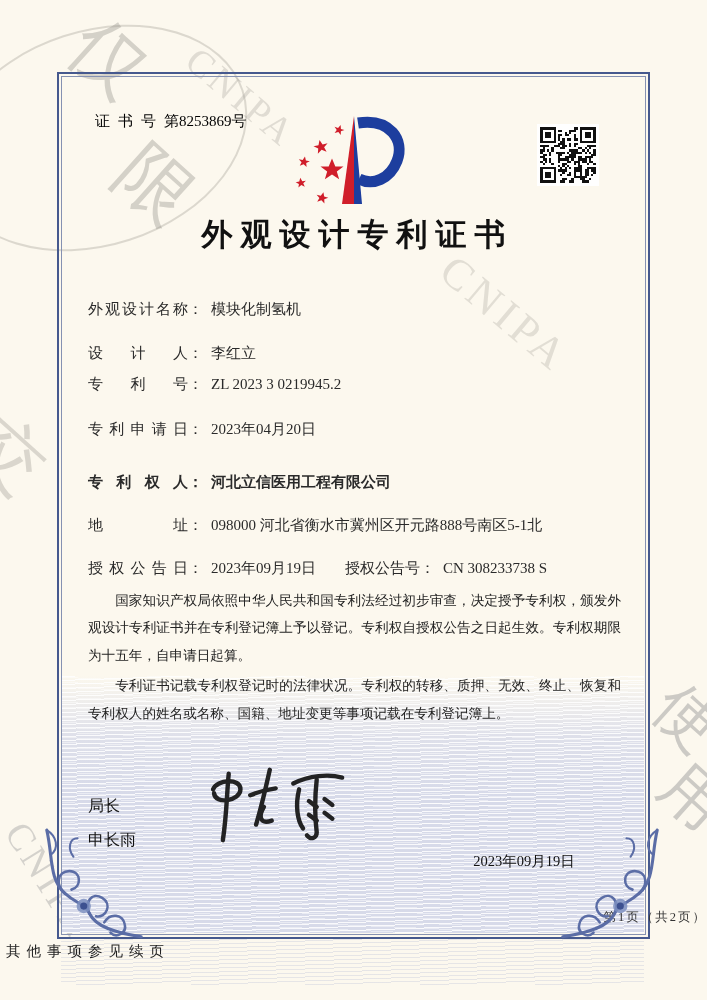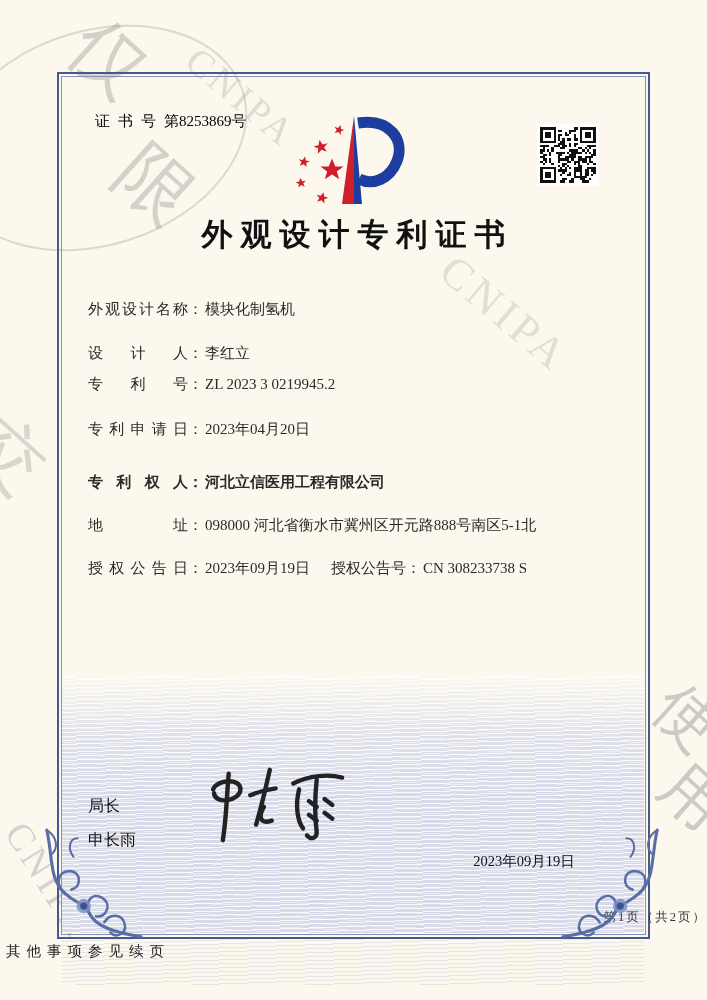--- a/index.html
+++ b/index.html
@@ -37,22 +37,22 @@
   .qr{position:absolute;left:537px;top:124px;width:62px;height:62px;z-index:3;background:#fff;}
   .title{position:absolute;left:0;right:0;top:214px;z-index:3;text-align:center;
          font-size:31px;font-weight:bold;letter-spacing:8px;text-indent:8px;color:#111;}
   
   .fields{position:absolute;left:88px;top:300px;width:540px;z-index:3;font-size:15px;color:#2a2a2a;}
   .frow{position:absolute;left:0;white-space:nowrap;}
   .frow:nth-child(1){top:0;}   .frow:nth-child(2){top:44px;} .frow:nth-child(3){top:75px;}
   .frow:nth-child(4){top:120px;}.frow:nth-child(5){top:173px;font-weight:bold;}.frow:nth-child(6){top:216px;}
   .frow:nth-child(7){top:259px;width:540px;}
   .flabel{display:inline-block;width:100px;text-align:justify;text-align-last:justify;vertical-align:top;}
-  .fvalue{margin-left:2px;}
-  .grant-col{position:absolute;left:243px;top:0;white-space:nowrap;}
+  .fvalue{margin-left:8px;}
+  .grant-col{position:absolute;left:257px;top:0;white-space:nowrap;}
   
   .body-text{position:absolute;left:88px;top:587px;width:533px;z-index:3;
              font-size:13.6px;line-height:2.02;text-align:justify;color:#222;}
   .body-text p{margin:0 0 3px 0;text-indent:2em;}
   
   .signer{position:absolute;left:88px;z-index:3;font-size:16px;color:#111;
           font-family:Liberation Sans, sans-serif;}
   .signer-title{top:796px;}
   .signer-name{top:830px;}
   .signature{position:absolute;left:190px;top:760px;width:185px;height:88px;z-index:3;}
@@ -369,20 +369,24 @@
       <span class="flabel">地址</span><span>：</span><span class="fvalue">098000 河北省衡水市冀州区开元路888号南区5-1北</span>
     </div>
     <div class="frow">
       <span class="flabel">授权公告日</span><span>：</span><span class="fvalue">2023年09月19日</span>
       <span class="grant-col">
         <span>授权公告号</span><span>：</span><span class="fvalue">CN 308233738 S</span>
       </span>
     </div>
   </div>
 
+  <div class="body-text">
+    <p>国家知识产权局依照中华人民共和国专利法经过初步审查，决定授予专利权，颁发外观设计专利证书并在专利登记簿上予以登记。专利权自授权公告之日起生效。专利权期限为十五年，自申请日起算。</p>
+    <p>专利证书记载专利权登记时的法律状况。专利权的转移、质押、无效、终止、恢复和专利权人的姓名或名称、国籍、地址变更等事项记载在专利登记簿上。</p>
+  </div>
 
   <div class="signer signer-title">局长</div>
   <div class="signer signer-name">申长雨</div>
   <svg class="signature" viewBox="0 0 170 90">
     <g fill="none" stroke="#131313" stroke-width="4.5" stroke-linecap="round" opacity="0.92">
       <path d="M30,14 C28,34 28,56 24,82"></path>
       <path d="M14,30 C18,20 42,18 42,30 C42,42 16,46 15,34"></path>
       <path d="M72,10 C68,28 64,46 58,66"></path>
       <path d="M52,36 C62,32 70,30 78,29"></path>
       <path d="M66,48 C60,58 62,66 74,62"></path>

